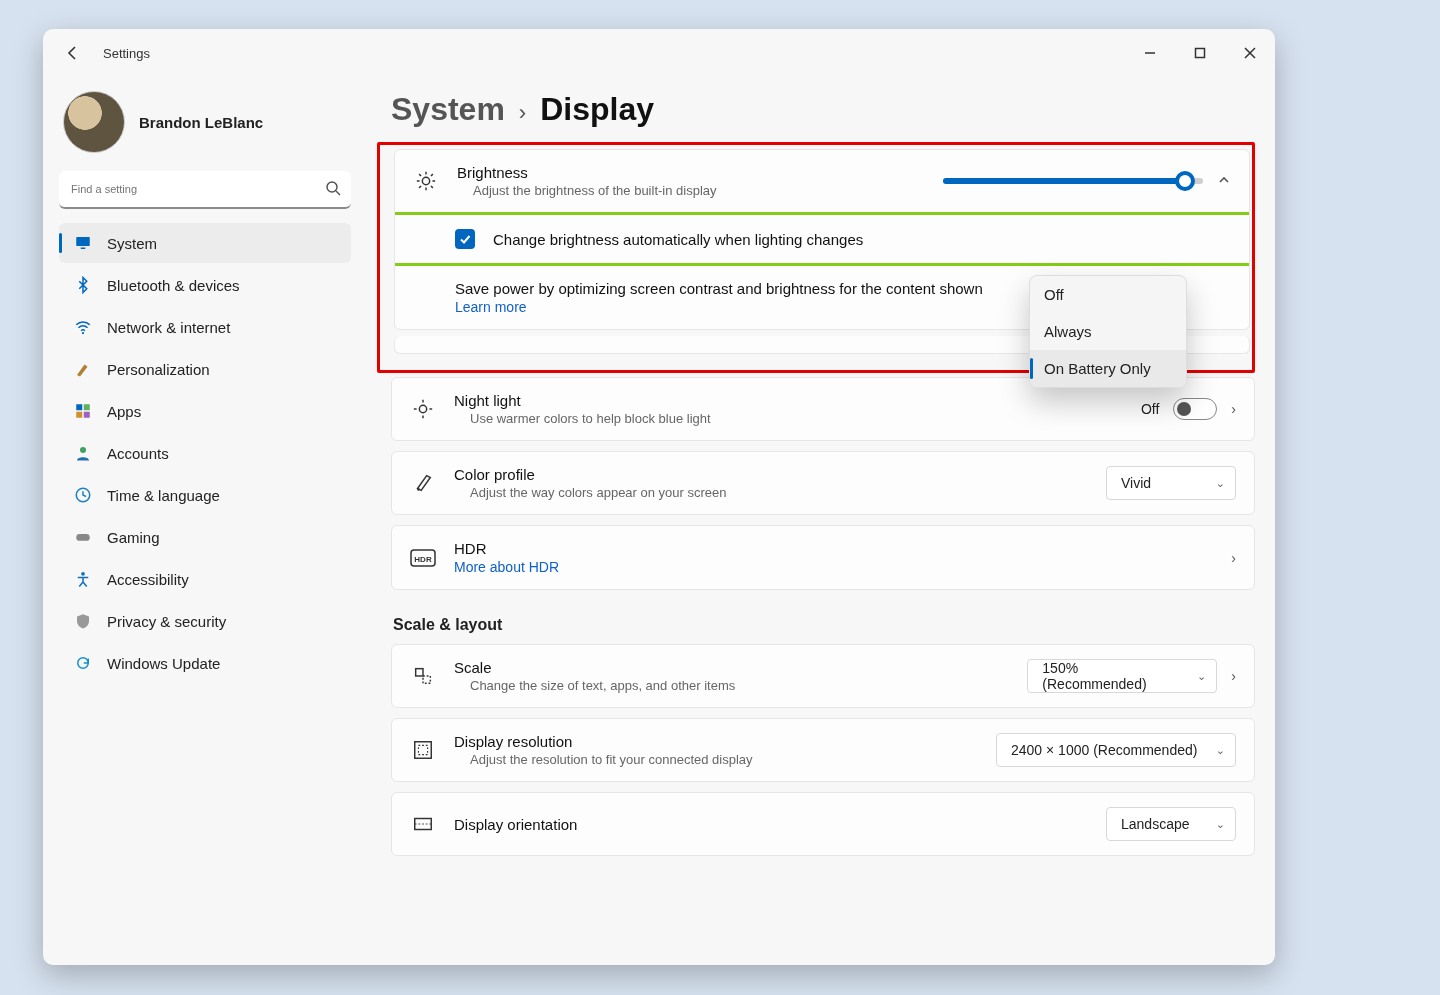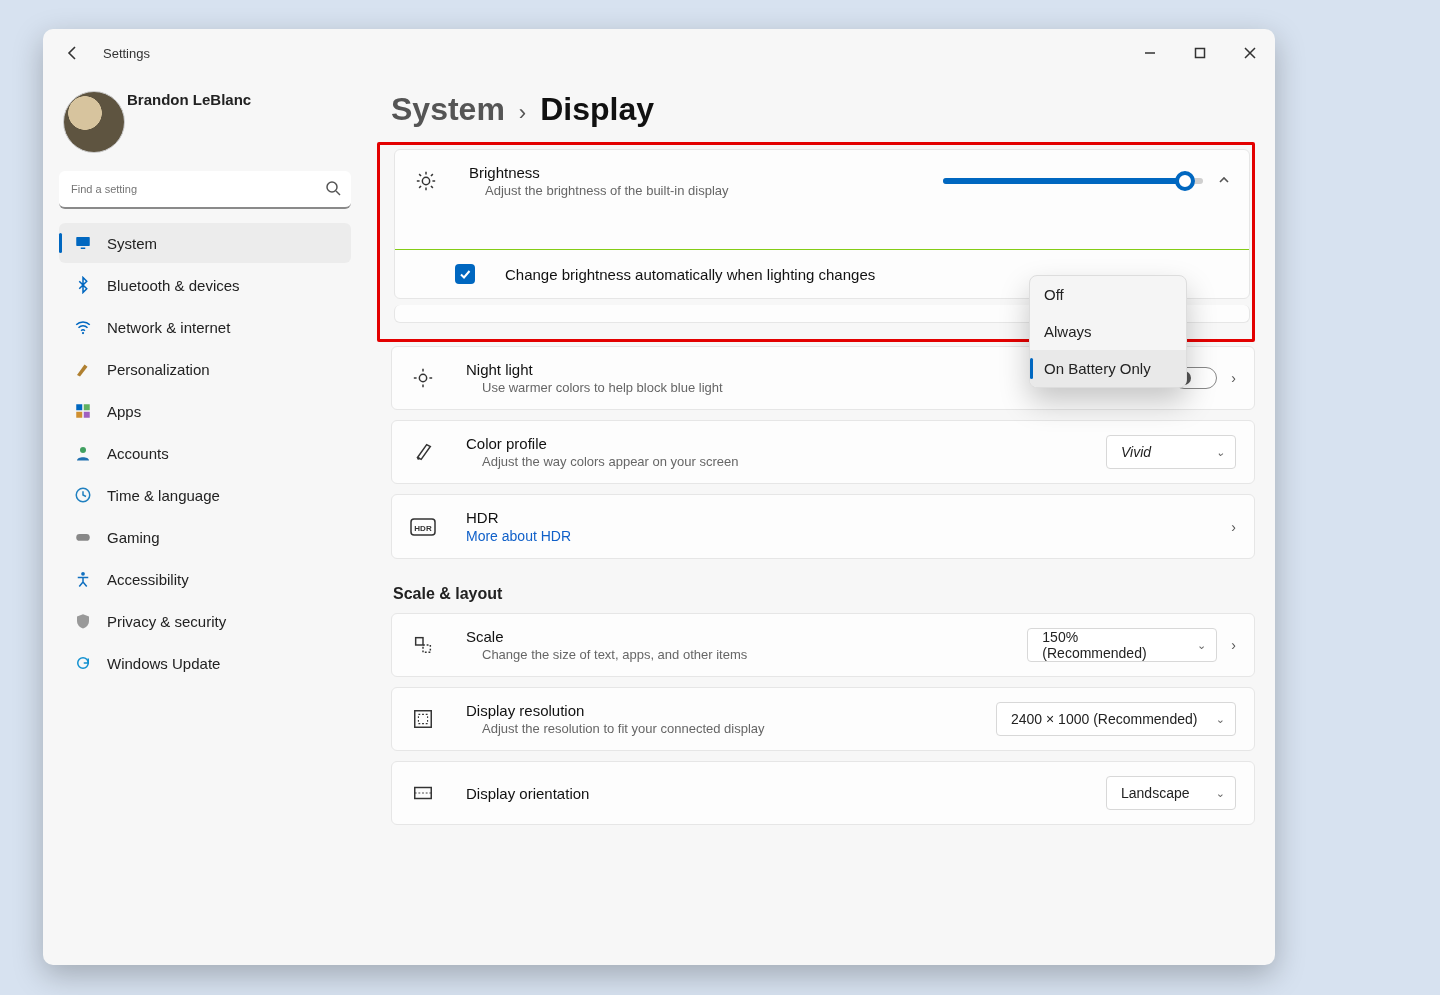--- a/index.html
+++ b/index.html
@@ -40,21 +40,21 @@
   
   .body {
     position: absolute; top: 48px; left: 0; right: 0; bottom: 0;
     display: flex;
   }
   .sidebar {
     width: 320px;
     padding: 8px 12px 12px 16px;
   }
   .account {
-    display: flex; align-items: flex-start; gap: 2px;
+    display: flex; align-items: center; gap: 14px;
     padding: 6px 4px 18px 4px;
   }
   .avatar {
     width: 62px; height: 62px; border-radius: 50%;
     background: radial-gradient(circle at 35% 35%, #d7c49e 0 30%, #5e5440 31% 100%);
     border: 1px solid #c9c9c9;
   }
   .account-name { font-size: 15px; font-weight: 600; color: #222; }
 
   .search {
@@ -125,23 +125,23 @@
 
   .card {
     background: #fdfdfd;
     border: 1px solid #e6e6e6;
     border-radius: 6px;
     margin-bottom: 6px;
   }
   .row {
     display: flex; align-items: center;
     padding: 14px 18px;
-    gap: 30px;
-  }
-  .row + .row { border-top: 1px solid #84cc16; margin-top: 37px; }
+    gap: 18px;
+  }
+  .row + .row { border-top: 3px solid #84cc16; }
   .row-icon { width: 26px; display:flex; justify-content:center; color:#333; }
   .row-text { flex: 1; }
   .row-title { font-size: 15px; color: #111; }
   .row-sub   { font-size: 13px; color: #666; margin-top: 2px; margin-left: 16px; }
   .row-link  { font-size: 14px; color: #1060c9; margin-top: 2px; }
   .row-right { display:flex; align-items:center; gap: 14px; }
 
   .chev-right { color:#555; font-size: 14px; }
   .chev-up    { color:#555; font-size: 12px; }
 
@@ -412,20 +412,26 @@
 
           <div class="row" style="padding-left:60px;">
             <div class="chk">
               <svg width="14" height="14" viewBox="0 0 14 14">
                   <path d="M3 7.5 L6 10.5 L11.5 4" fill="none" stroke-width="2"></path>
                 </svg>
             </div>
             <div class="row-title" style="flex:1">Change brightness automatically when lighting changes</div>
           </div>
 
+          <div class="row" style="padding-left:60px;">
+            <div class="row-text">
+              <div class="row-title">Save power by optimizing screen contrast and brightness for the content shown</div>
+              <div class="row-link">Learn more</div>
+            </div>
+          </div>
         </div>
 
         <div class="card" style="height:18px;border-top:none;"></div>
       </div>
 
       <div class="dropdown" id="dropdown" style="left:666px; top:198px;">
           <div class="opt">Off</div>
           <div class="opt">Always</div>
           <div class="opt sel">On Battery Only</div>
         </div>
@@ -463,21 +469,21 @@
             <svg width="22" height="22" viewBox="0 0 24 24">
                 <path d="M6 18 L16 4 L20 6 L10 20 Z" fill="none" stroke="#333" stroke-width="1.6"></path>
                 <circle cx="7" cy="19" r="1.4" fill="#333"></circle>
               </svg>
           </div>
           <div class="row-text">
             <div class="row-title">Color profile</div>
             <div class="row-sub">Adjust the way colors appear on your screen</div>
           </div>
           <div class="row-right">
-            <div class="select" style="width:130px;font-style:italic;">
+            <div class="select" style="width:130px;">
               <span>Vivid</span>
               <span class="sch">⌄</span>
             </div>
           </div>
         </div>
       </div>
 
       <div class="card" style="margin-top:10px;">
         <div class="row">
           <div class="row-icon">

